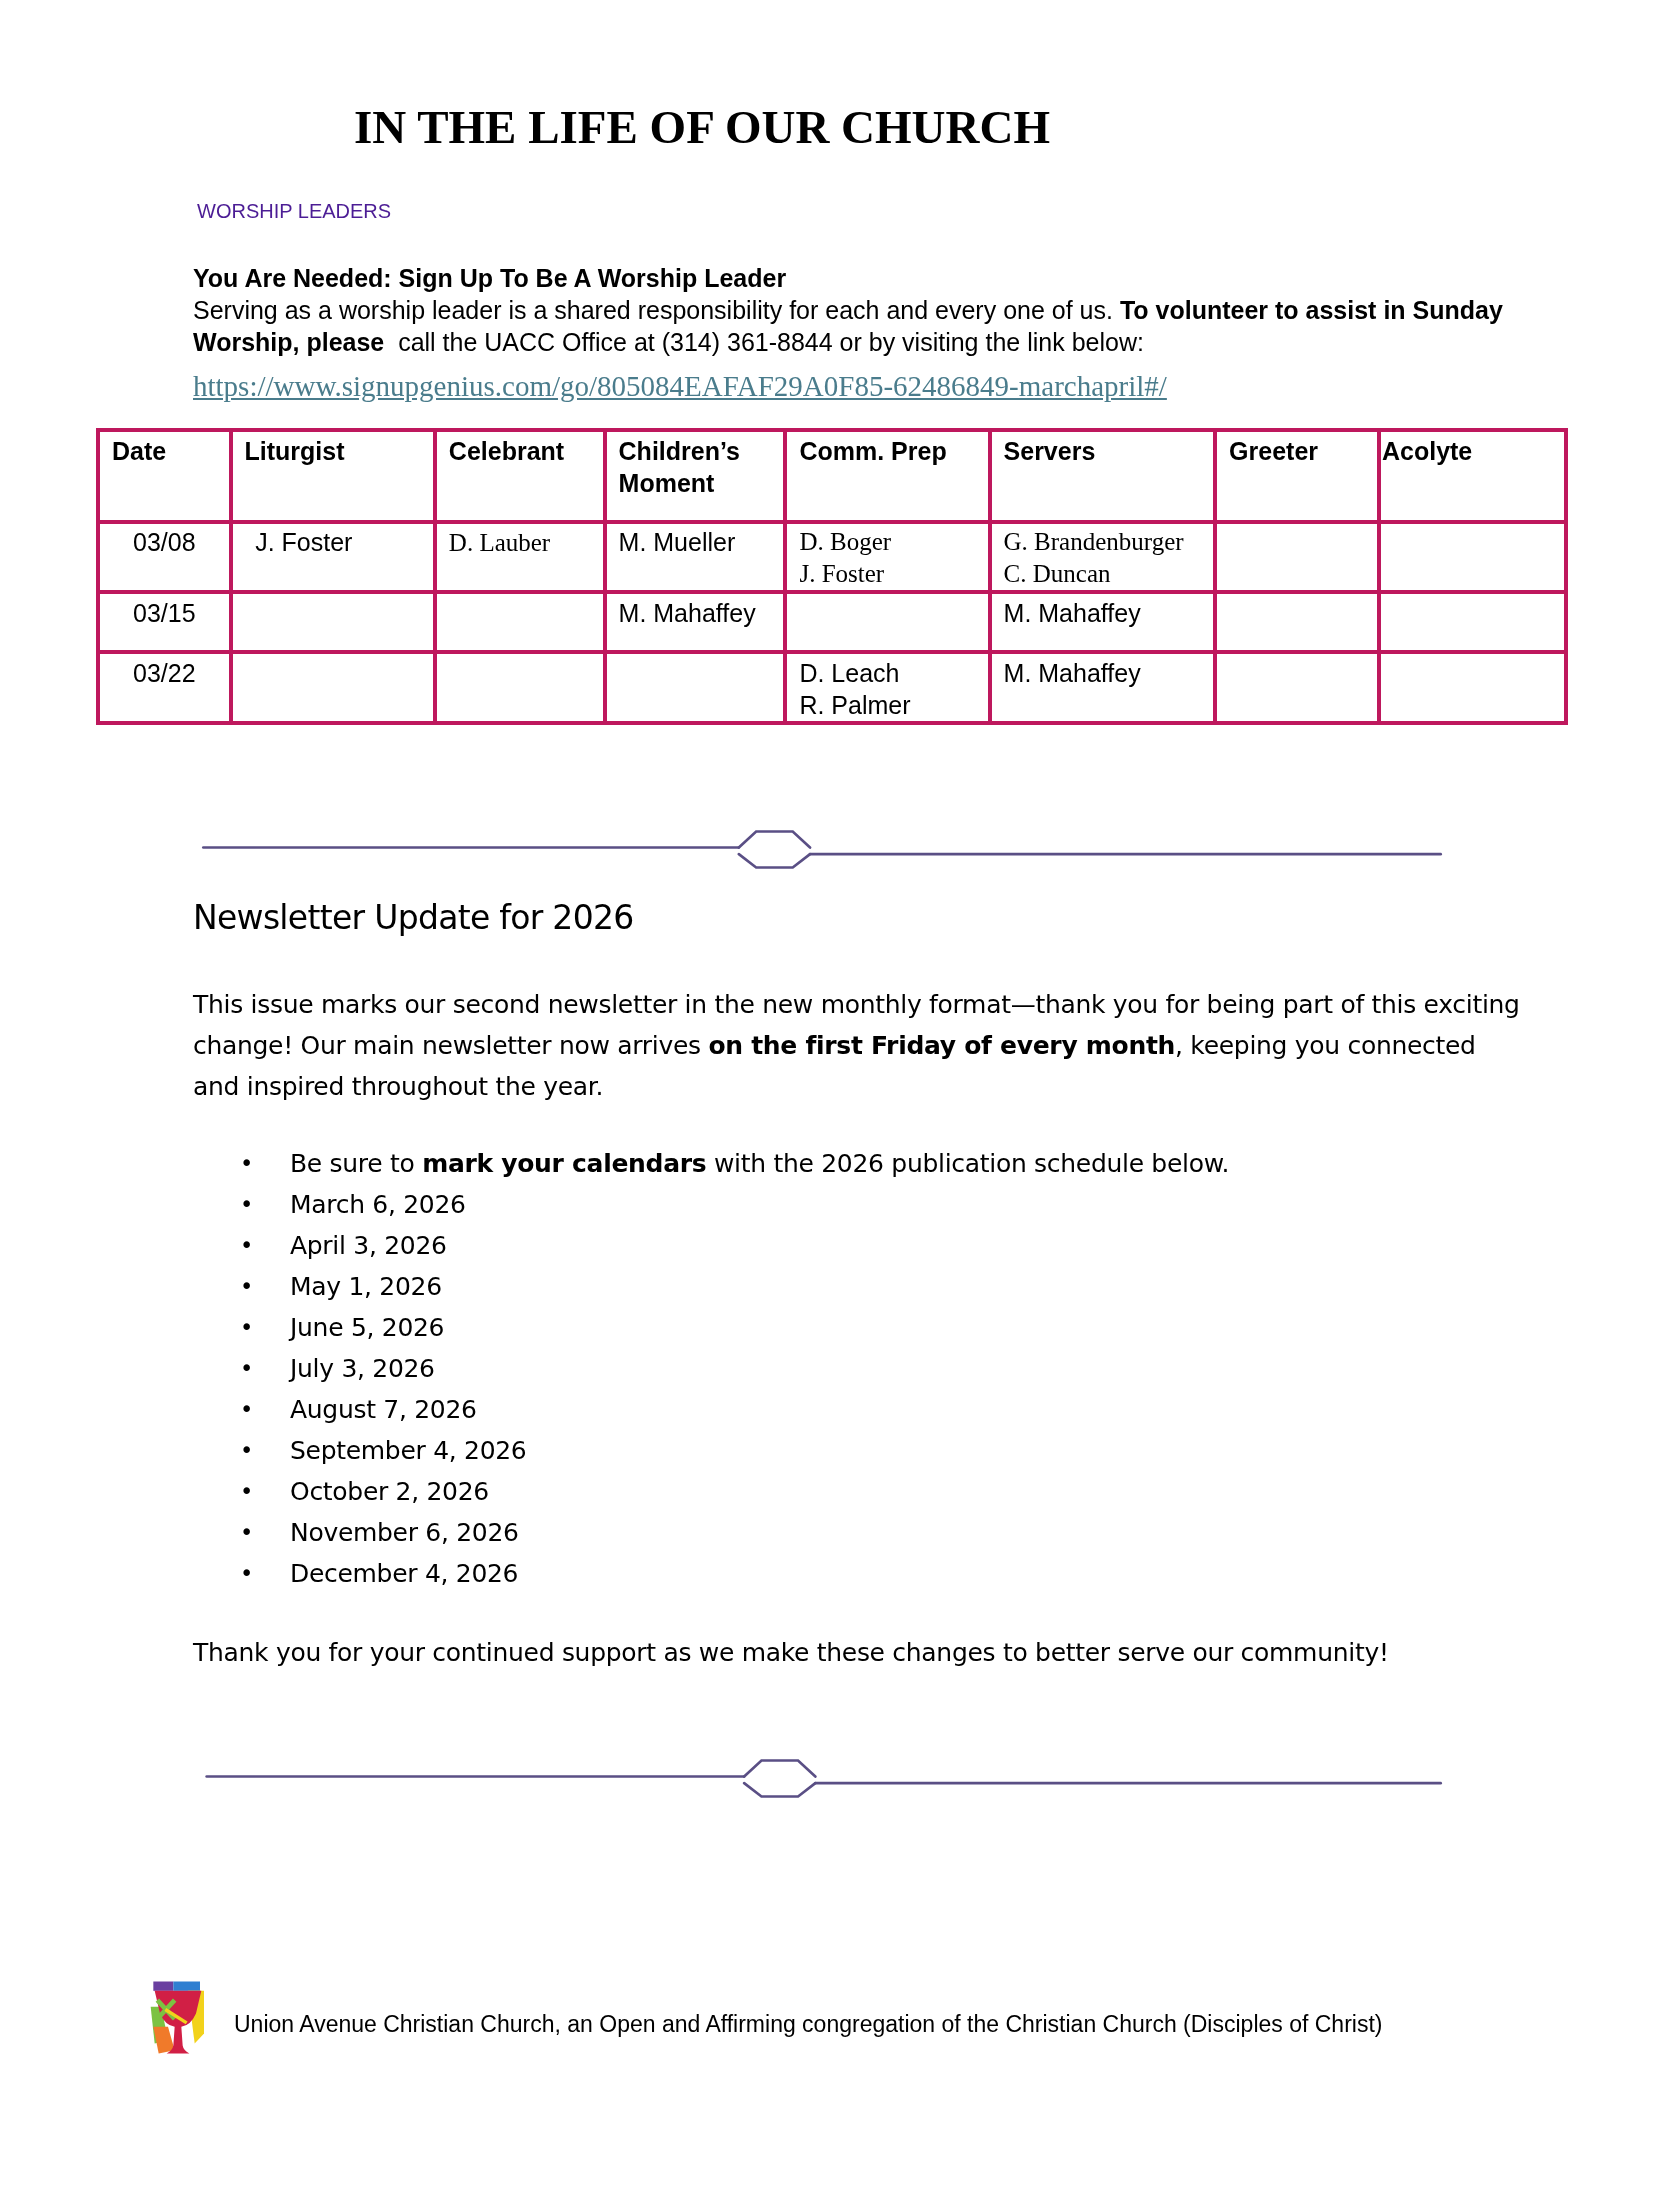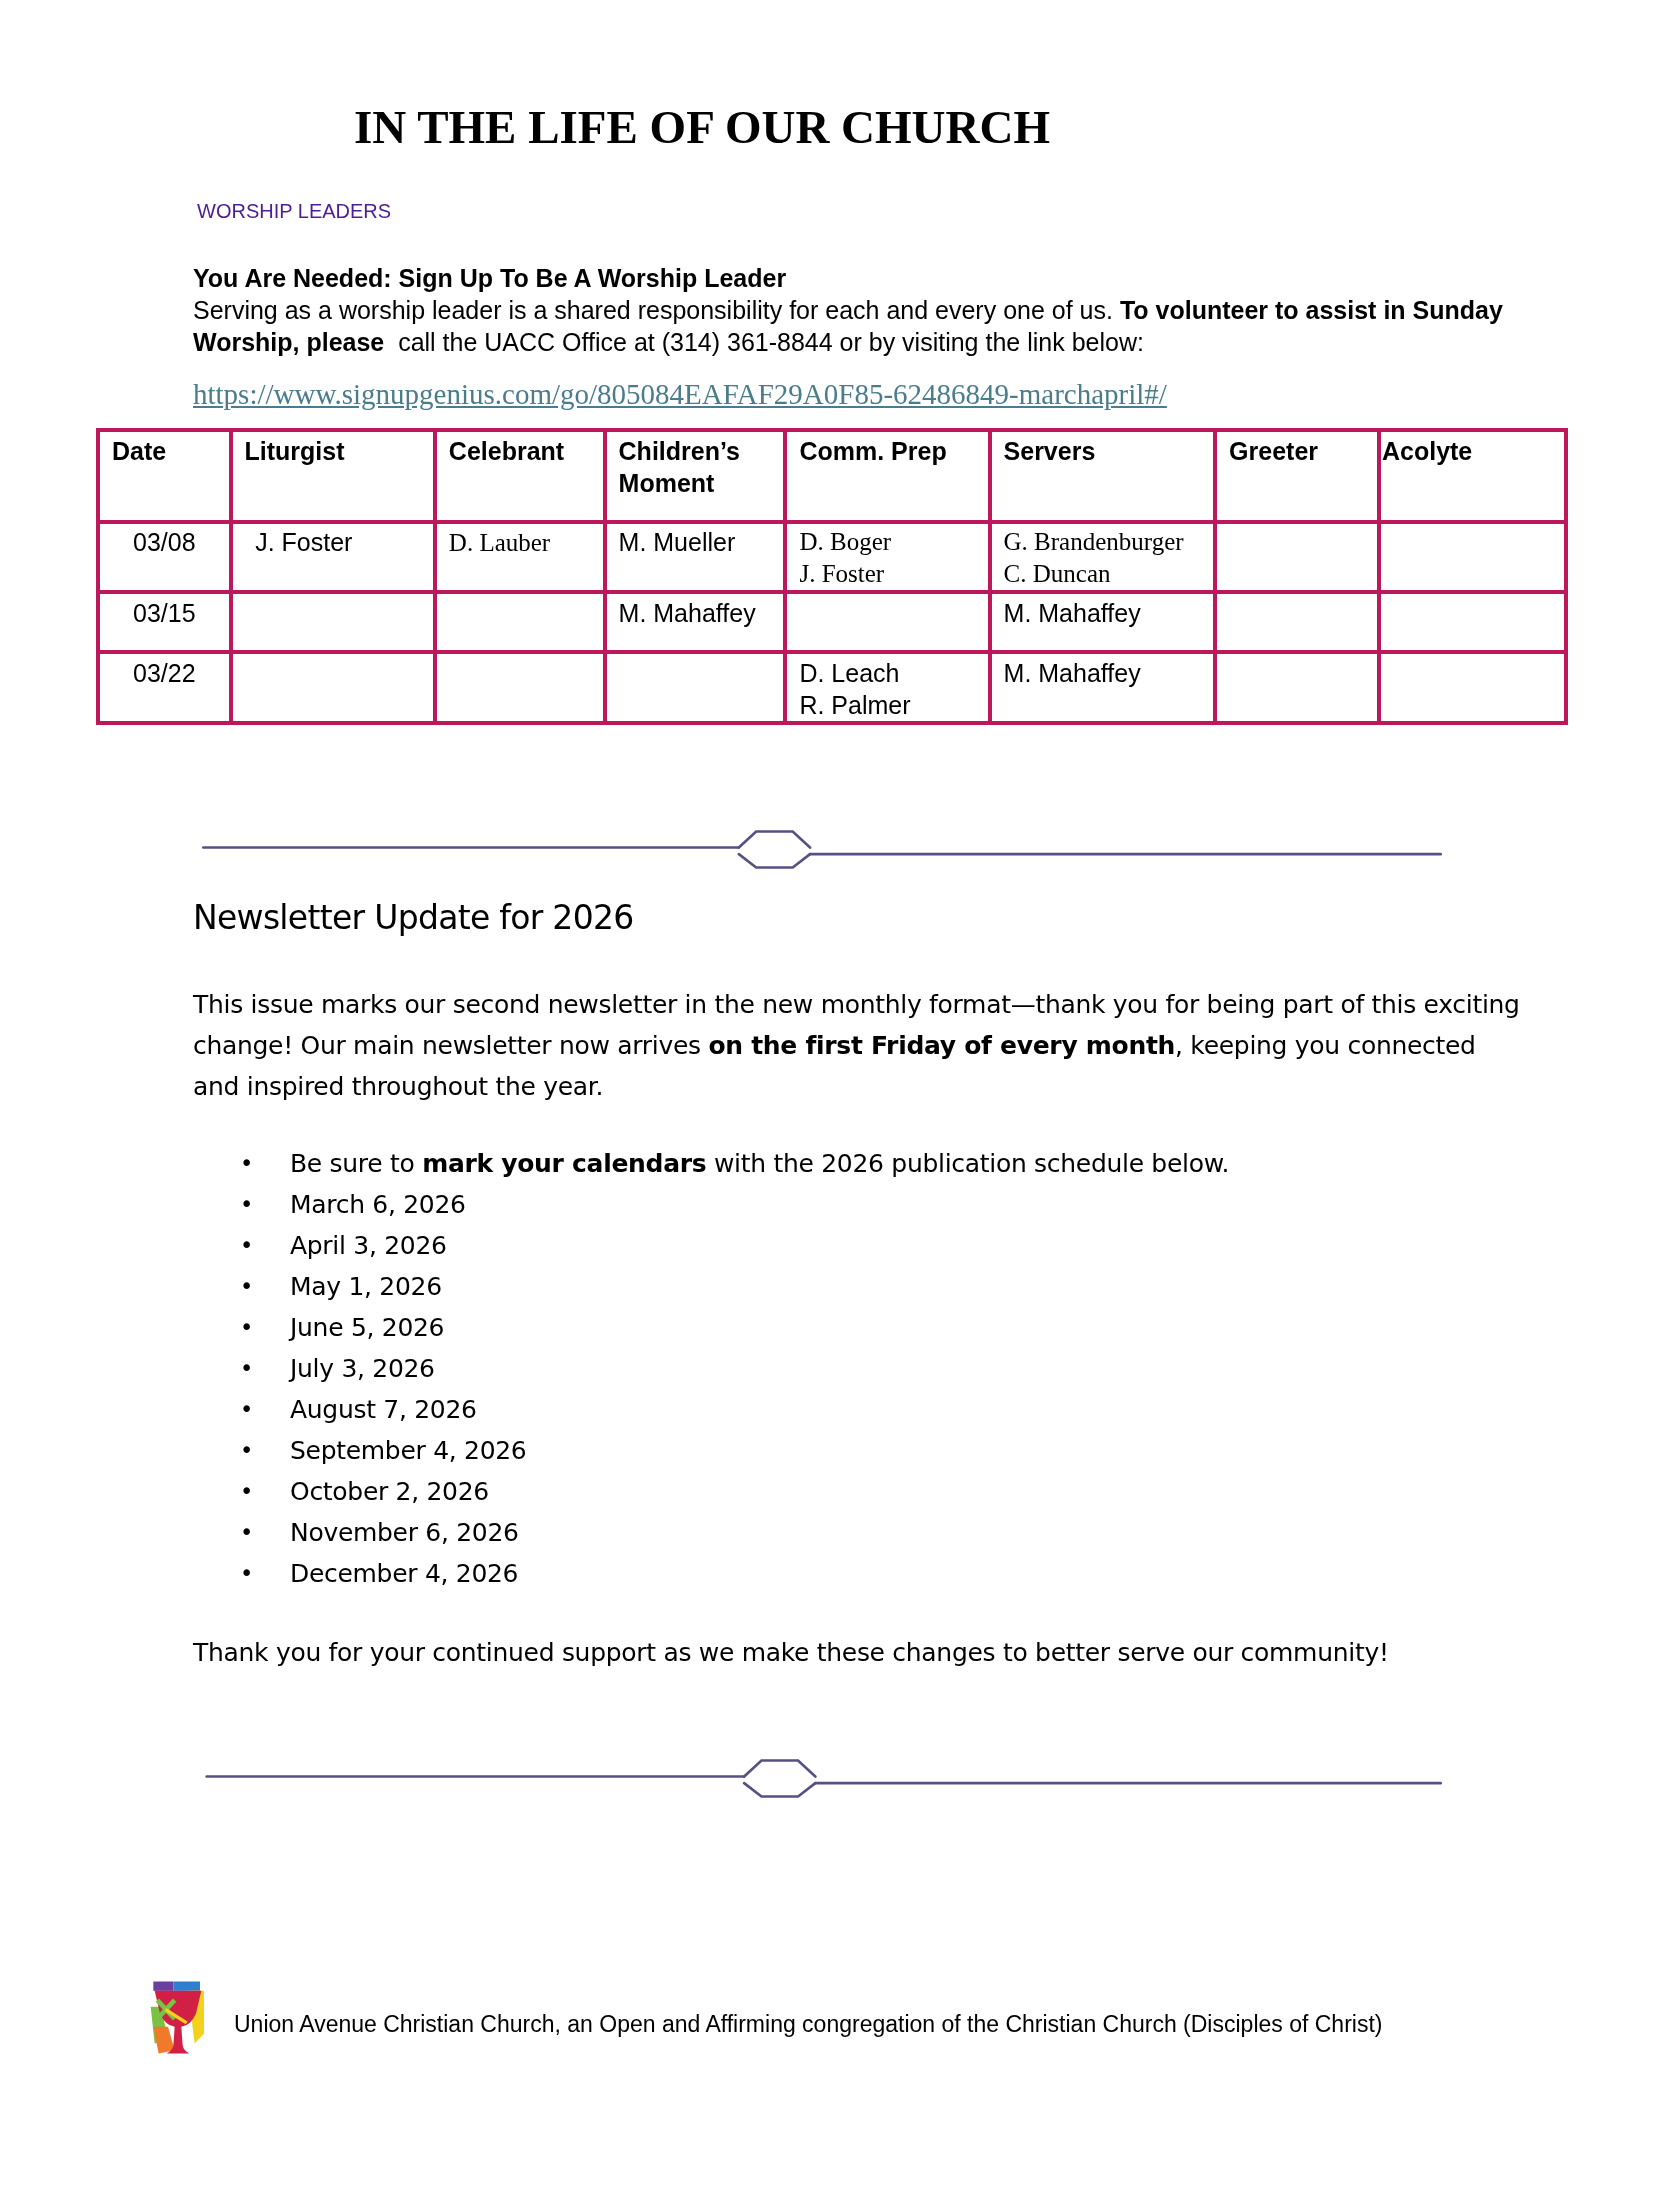--- a/index.html
+++ b/index.html
@@ -3,21 +3,21 @@
 <meta charset="utf-8">
 <style>
   html, body { margin:0; padding:0; background:#ffffff; }
   body { width:1664px; height:2205px; position:relative; overflow:hidden; color:#000; }
   .abs { position:absolute; }
   .title { left:0; width:1404px; top:100px; text-align:center; font-family:"Liberation Serif", serif; font-weight:bold; font-size:47px; letter-spacing:0px; }
   .section-head { left:197px; top:200px; font-family:"Liberation Sans", sans-serif; font-size:20px; color:#4c1d95; }
   .needed { left:193px; top:264px; font-family:"Liberation Sans", sans-serif; font-weight:bold; font-size:25px; }
   .body1 { left:193px; top:294px; width:1397px; font-family:"Liberation Sans", sans-serif; font-size:25px; line-height:32px; }
   .body1 b { font-weight:bold; }
-  .link { left:193px; top:378px; font-family:"Liberation Serif", serif; font-size:29px; color:#4a7c8c; text-decoration:underline; }
+  .link { left:193px; top:370px; font-family:"Liberation Serif", serif; font-size:29px; color:#4a7c8c; text-decoration:underline; }
   table.sched { position:absolute; left:96px; top:428px; width:1472px; border-collapse:collapse; font-family:"Liberation Sans", sans-serif; font-size:25px; }
   table.sched td, table.sched th { border:4px solid #be185d; vertical-align:top; text-align:left; padding:2.7px 9.3px 0 12px; line-height:32px; }
   table.sched th { font-weight:bold; height:85px; }
   table.sched .serifname { font-family:"Liberation Serif", serif; }
   table.sched td.date { text-align:center; padding-left:0; padding-right:0; }
   .datesub { font-weight:bold; display:block; }
   .divider { left:200px; width:1244px; height:47px; }
   .news-head { left:193px; top:898px; font-family:"DejaVu Sans", sans-serif; font-size:33px; font-weight:normal; letter-spacing:-0.7px; }
   .news-p { left:193px; top:984px; width:1331px; font-family:"DejaVu Sans", sans-serif; font-size:25px; line-height:41px; letter-spacing:-0.3px; }
   .news-p b { font-weight:bold; }

